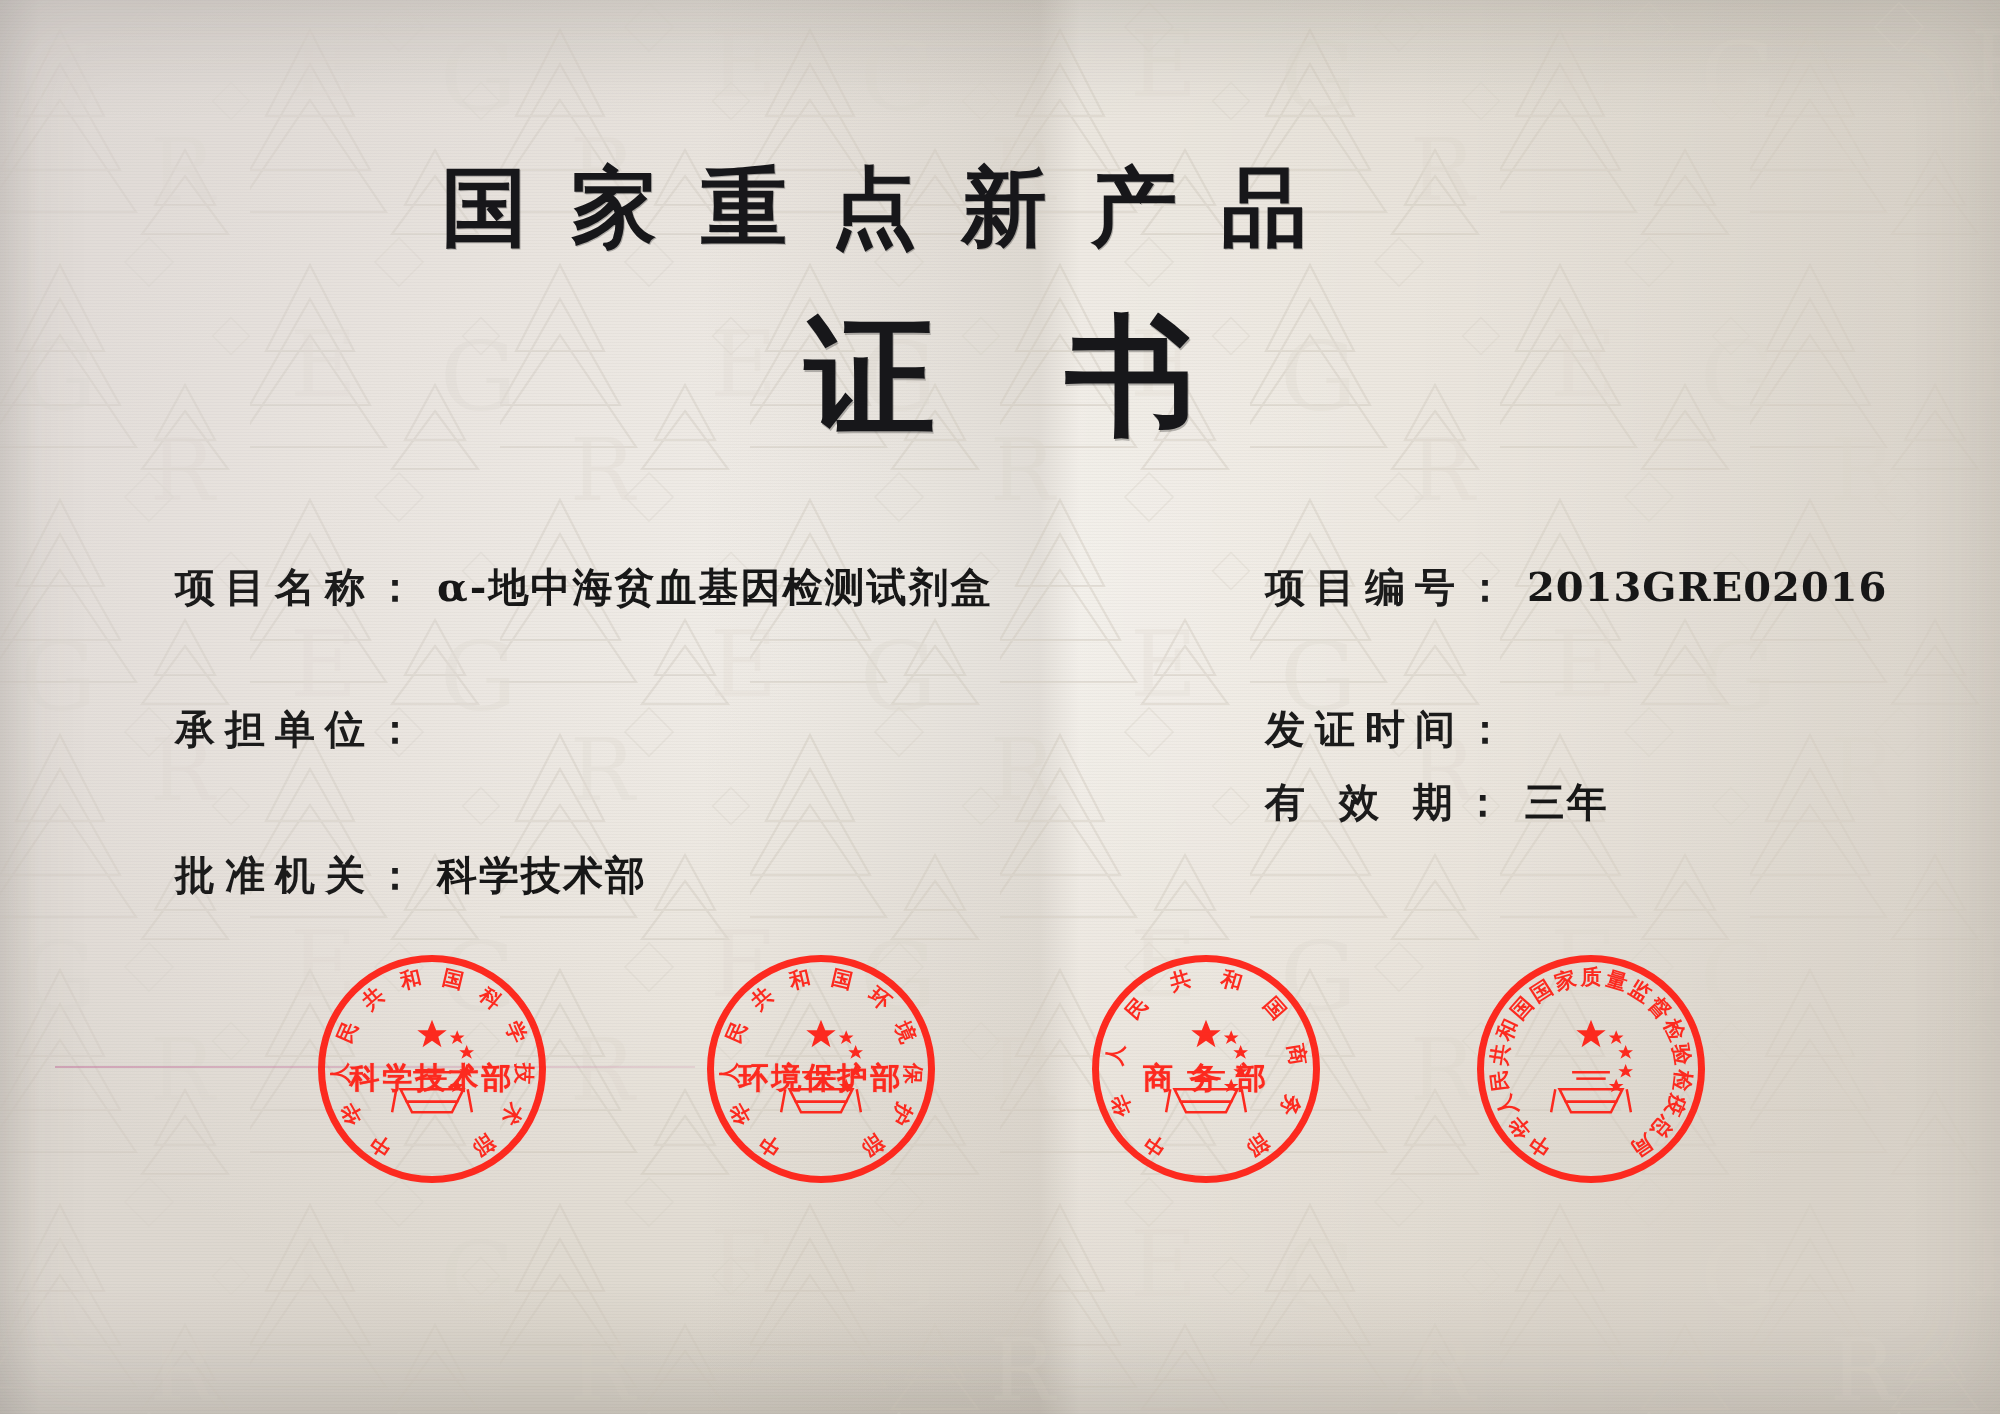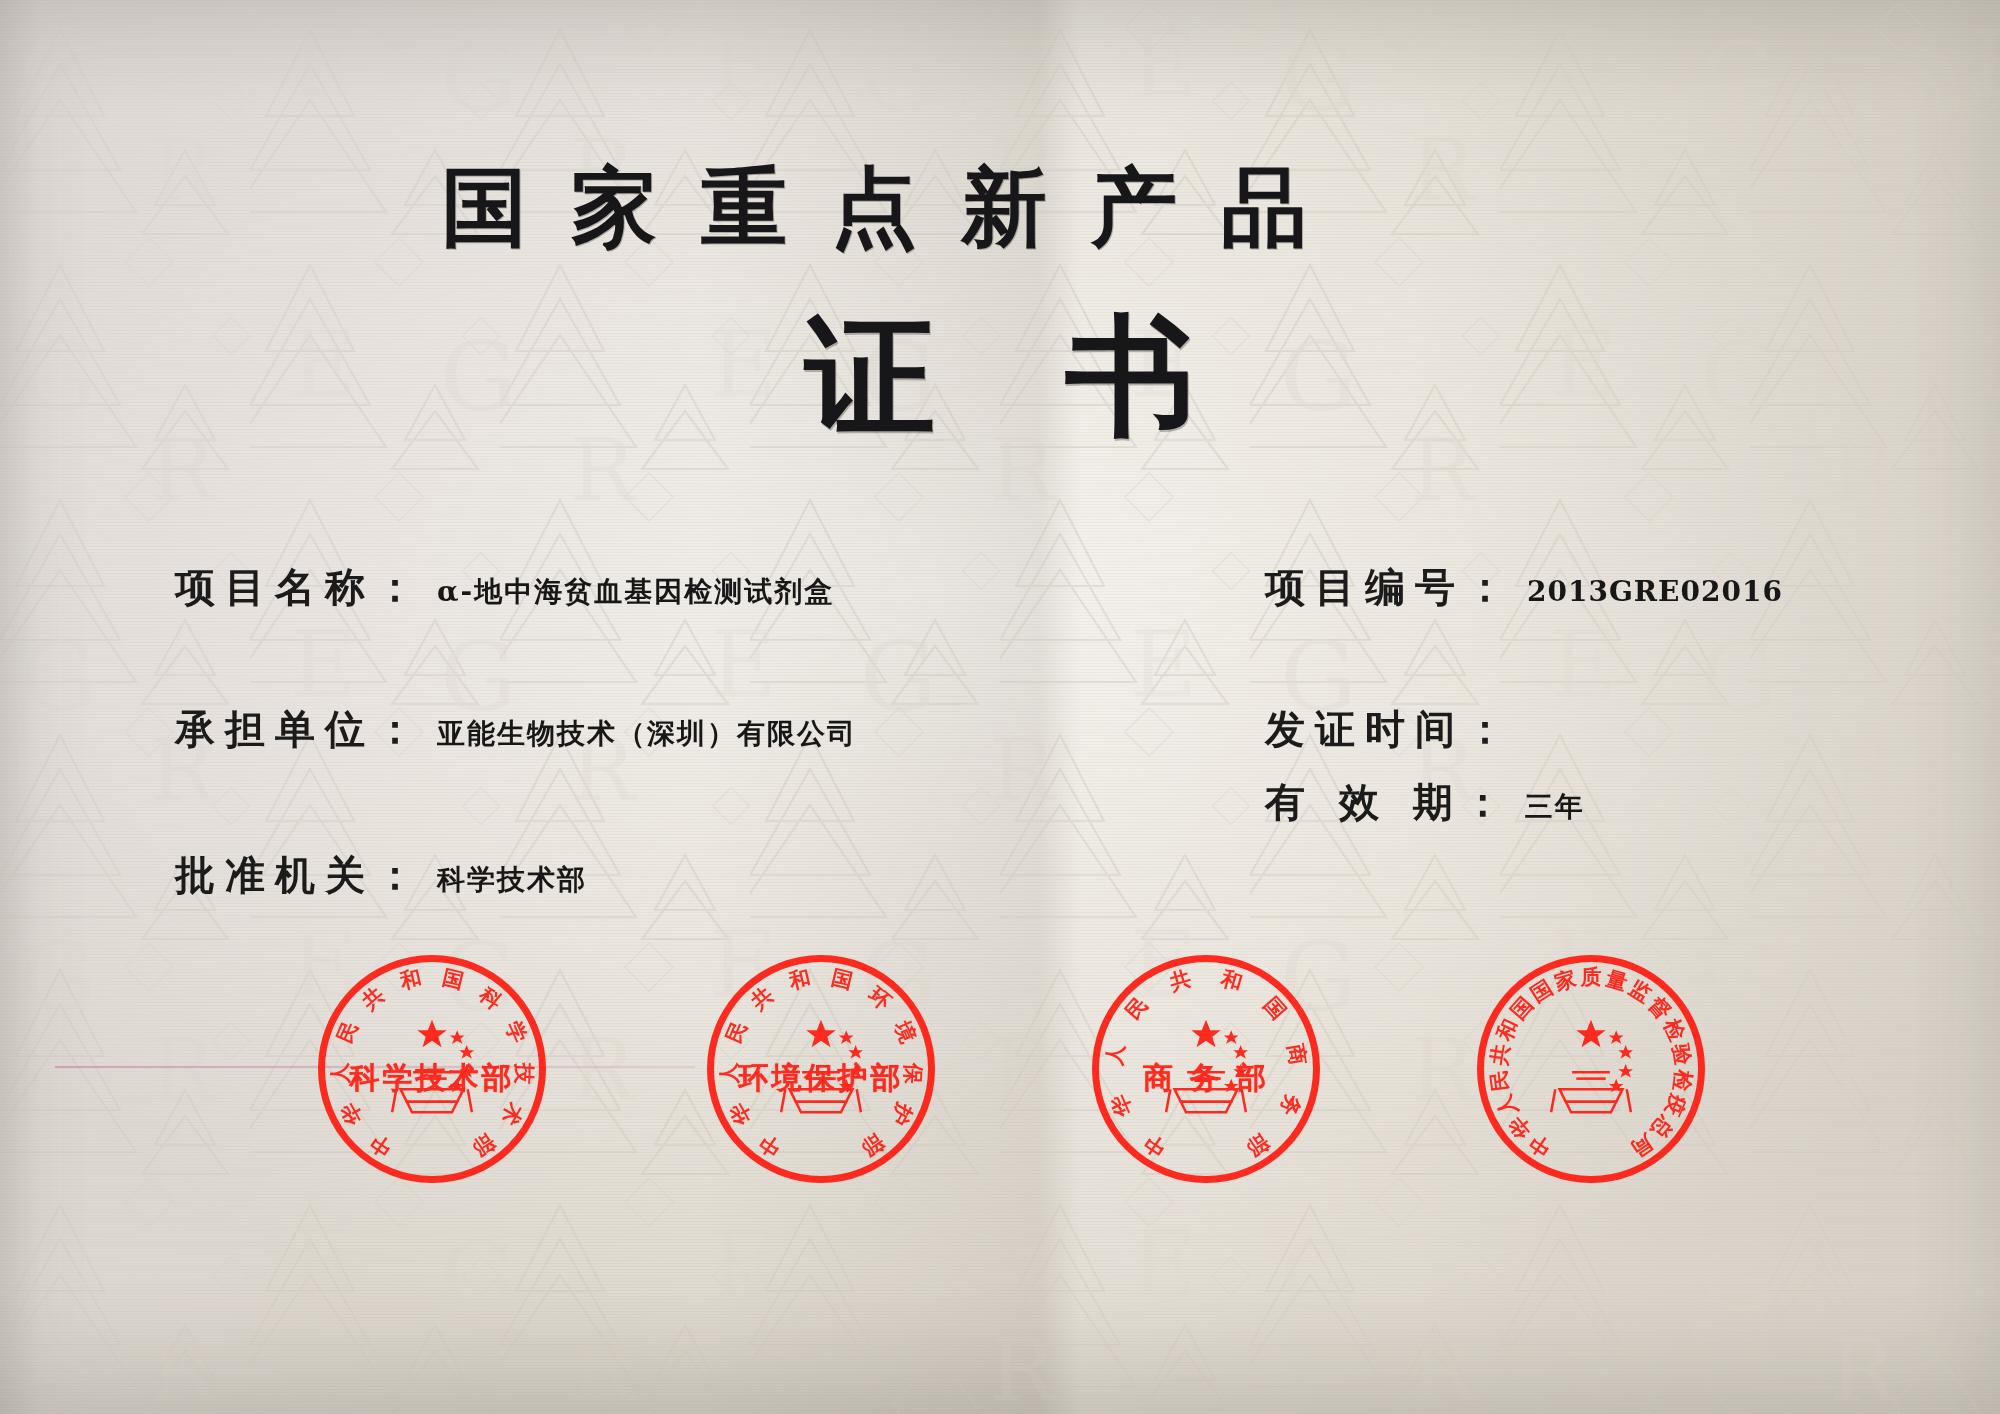--- a/index.html
+++ b/index.html
@@ -119,21 +119,21 @@
     color: #1b1b1b;
     font-family: "DejaVu Serif", "Liberation Serif", serif;
     text-align: right;
   }
   .colon {
     font-size: 40px;
     font-weight: bold;
     margin: 0 4px 0 0;
   }
   .value {
-    font-size: 28px;
+    font-size: 40px;
     font-weight: bold;
     margin-left: 18px;
     letter-spacing: 2px;
     color: #171717;
     font-family: "DejaVu Serif", "Liberation Serif", serif;
   }
   .value.num {
     font-family: "DejaVu Serif", "Liberation Serif", serif;
     letter-spacing: 1px;
   }
@@ -255,21 +255,20 @@
 
     <div class="field f-code">
       <span class="label">项目编号</span>
       <span class="colon">：</span>
       <span class="value num">2013GRE02016</span>
     </div>
 
     <div class="field f-unit">
       <span class="label">承担单位</span>
       <span class="colon">：</span>
-      <span class="value">亚能生物技术（深圳）有限公司</span>
     </div>
 
     <div class="field f-date">
       <span class="label">发证时间</span>
       <span class="colon">：</span>
     </div>
 
     <div class="field f-valid">
       <span class="label">有 效 期</span>
       <span class="colon">：</span>

